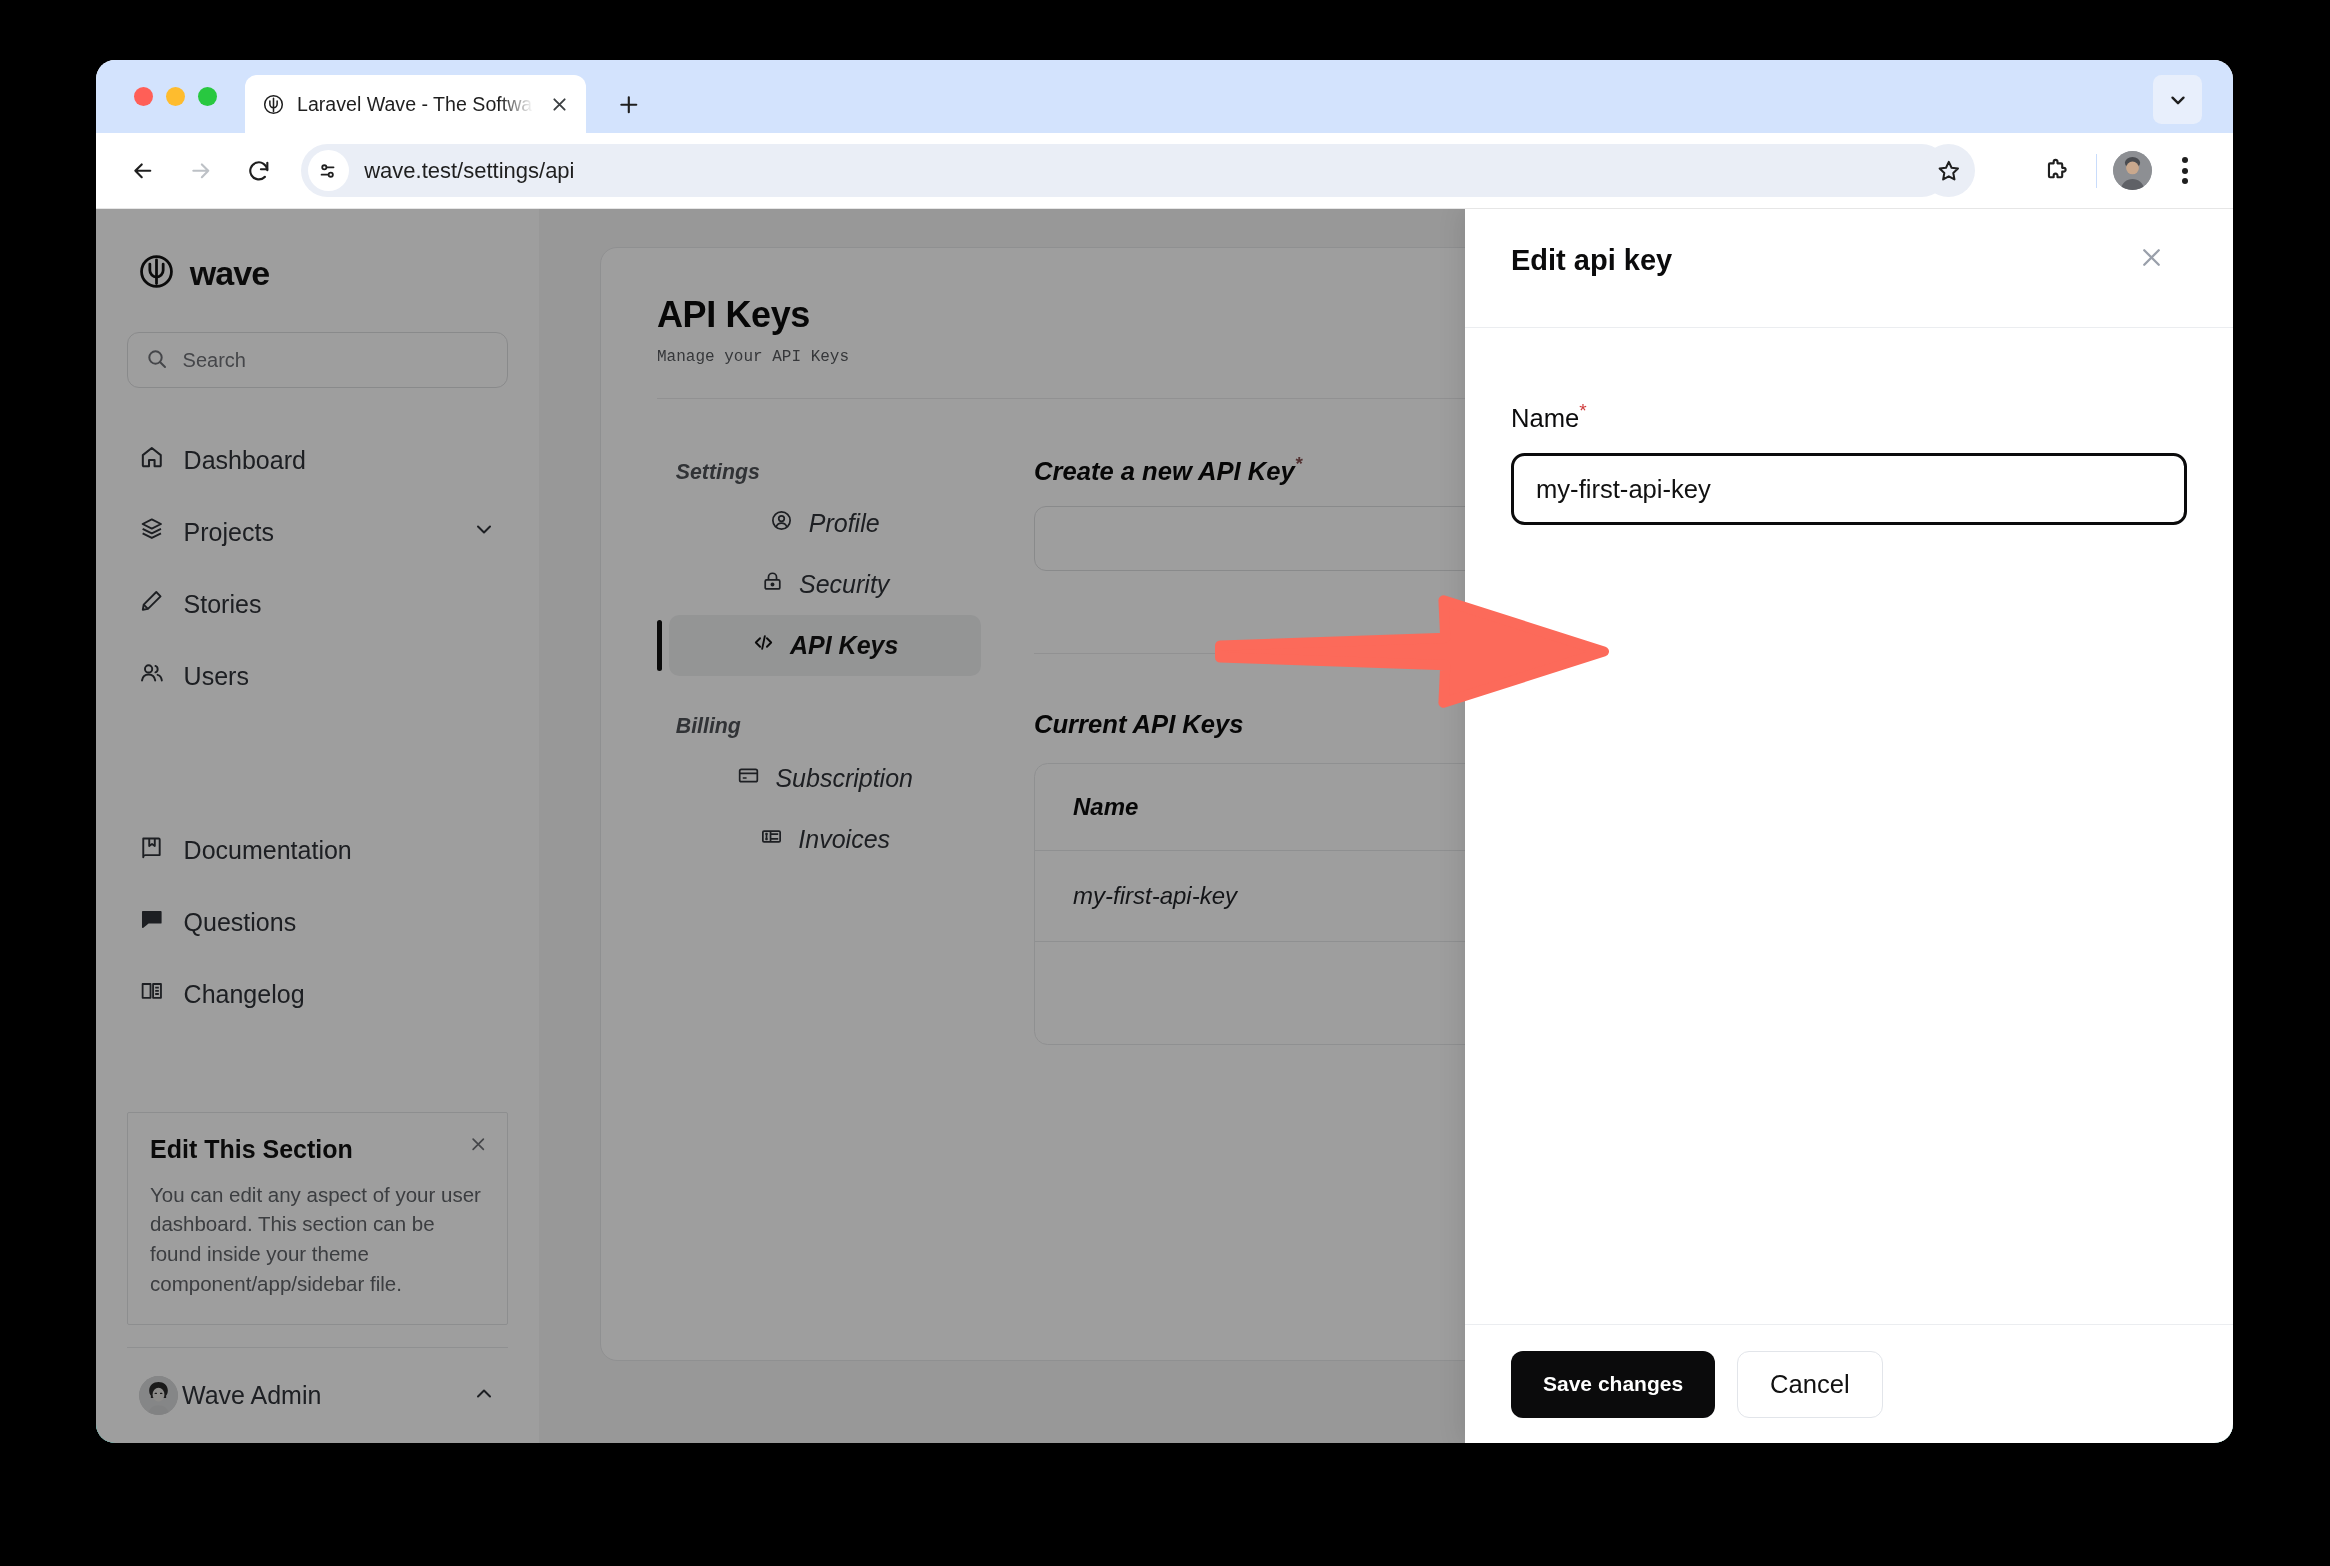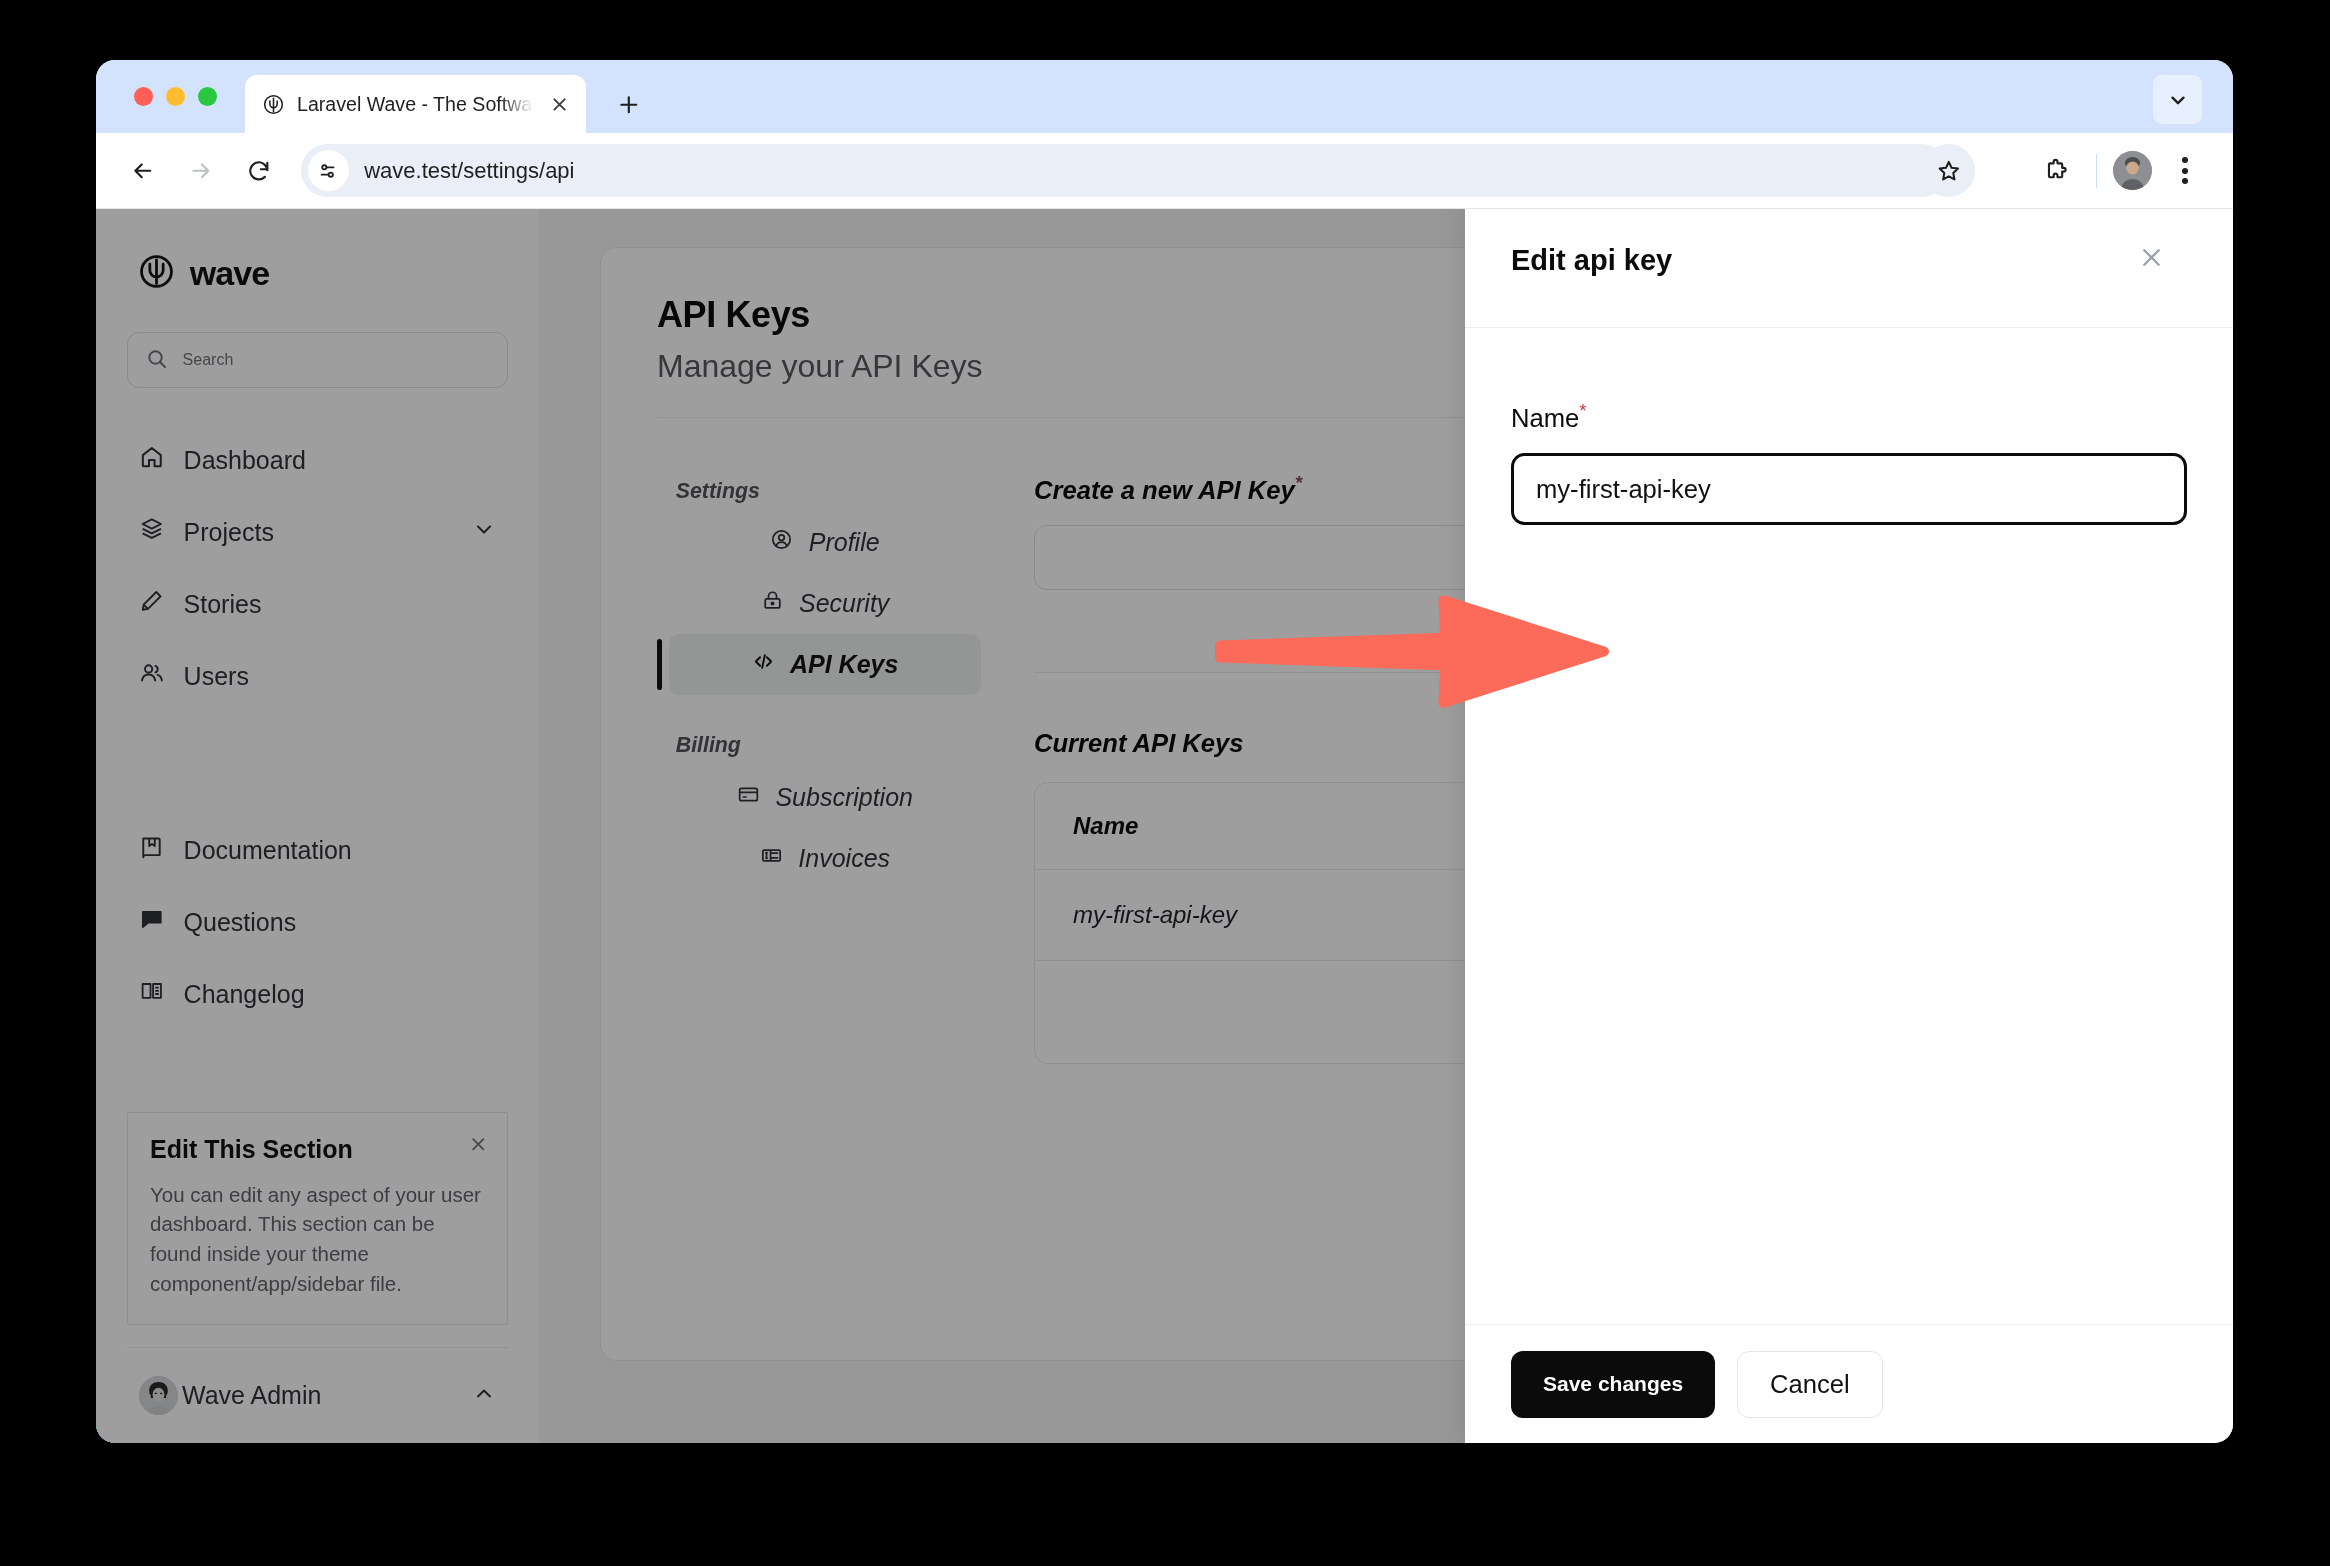--- a/index.html
+++ b/index.html
@@ -158,21 +158,21 @@
   }
   #brand-logo { display: flex; align-items: center; gap: 13.6px; margin-top: 43px; margin-left: 10.2px; }
   #brand-wordmark { font-size: 34px; font-weight: 700; color: #111; letter-spacing: -0.9px; }
 
   #sidebar-search {
     margin-top: 38px; height: 56px;
     border: 1.3px solid #dcdfe4; border-radius: 12px;
     display: flex; align-items: center; gap: 13.6px;
     padding: 0 17px;
   }
-  #sidebar-search-text { font-size: 16px; color: #6b7280; }
+  #sidebar-search-text { font-size: 20px; color: #6b7280; }
 
   .nav-group { margin-top: 36px; display: flex; flex-direction: column; }
   .nav-item {
     display: flex; align-items: center; gap: 19px;
     height: 72px; padding: 0 12px; border-radius: 10.2px;
     color: #2a3342; font-size: 25px;
   }
   .nav-item .nav-label { flex: 1 1 auto; }
   .nav-spacer { flex: 1 1 auto; }
 
@@ -208,21 +208,21 @@
   }
   #content-card {
     background: #ffffff;
     border: 1.3px solid #e6e8ec;
     border-radius: 17px;
     height: calc(100% - 82px);
     padding: 46px 56px;
     overflow: hidden;
   }
   #page-title { font-size: 36px; font-weight: 700; color: #0b0b0c; letter-spacing: -0.4px; }
-  #page-subtitle { font-size: 32px; color: #525a66; margin-top: 12px; }
+  #page-subtitle { font-size: 16px; color: #525a66; margin-top: 12px; font-family: Liberation Mono, monospace; }
   #page-header-rule { border-top: 1.3px solid #e8eaee; margin-top: 32px; }
 
   #settings-layout { display: flex; gap: 0; margin-top: 54px; font-style: italic; }
   #settings-nav { width: 324px; flex: 0 0 auto; padding-left: 12px; }
   .settings-group-label {
     font-size: 21.3px; font-weight: 700; color: #4a5261;
     margin-bottom: 8.5px; margin-top: 6.8px; padding-left: 6.8px;
   }
   .settings-item {
     display: flex; align-items: center; gap: 15.4px;

